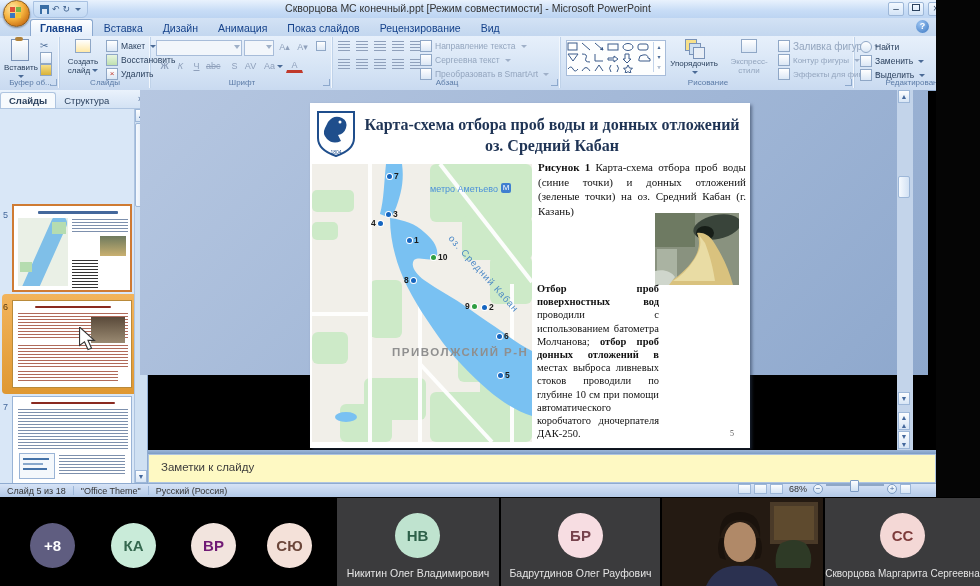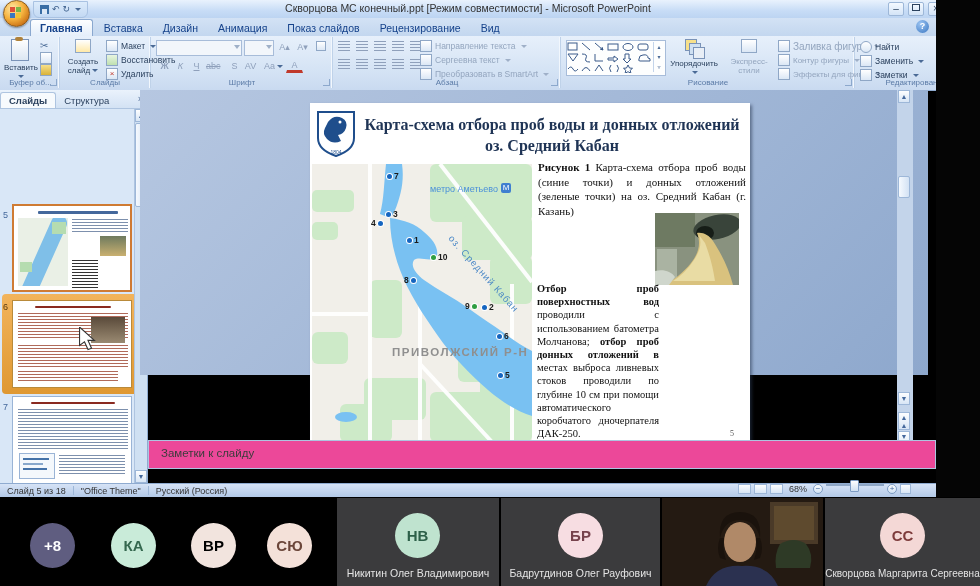--- a/index.html
+++ b/index.html
@@ -94,21 +94,21 @@
   .dot.water{background:#1565c0;}
   .dot.sed{background:#2f9e41;}
   .mlab{font-size:8.5px;font-weight:bold;color:#1a1a1a;}
   #caption{left:228px;top:57px;width:208px;font-size:11px;line-height:14.5px;text-align:justify;color:#111;}
   #photo{left:345px;top:110px;width:84px;height:72px;}
   #body-text{left:227px;top:179px;width:122px;font-size:10.5px;line-height:13.2px;text-align:justify;color:#111;}
   #page-num{left:420px;top:326px;font-size:8px;color:#555;}
 
   
   #splitter{left:148px;top:450px;width:788px;height:4px;background:linear-gradient(#9db7d8,#7d9cc4);}
-  #notes{left:148px;top:440px;width:788px;height:29px;background:#ec4899;border:1px solid #aec4e0;box-sizing:border-box;}
+  #notes{left:148px;top:454px;width:788px;height:29px;background:#fef9c3;border:1px solid #aec4e0;box-sizing:border-box;}
   #notes-text{left:12px;top:6px;font-size:11.5px;color:#3c3c3c;}
   #statusbar{left:0;top:483px;width:936px;height:14px;background:linear-gradient(#d6e3f6,#b3c9e7);border-top:1px solid #8fabd0;box-sizing:border-box;display:flex;align-items:center;font-size:9px;color:#333;}
   .sb-item{padding:0 7px;white-space:nowrap;}
   .sb-sep{width:1px;height:9px;background:#9db7d8;}
   #sb-right{position:absolute;left:738px;top:484px;display:flex;align-items:flex-start;gap:3px;height:12px;}
   .vbtn{width:13px;height:10px;background:linear-gradient(#fdfeff,#d7e5f5);border:1px solid #9db7d8;box-sizing:border-box;}
   #zoom-track{width:58px;height:2px;background:#8fa7c6;position:relative;}
   #zoom-thumb{position:absolute;left:24px;top:-4px;width:7px;height:10px;background:linear-gradient(#fdfeff,#cfe0f2);border:1px solid #7d9cc4;border-radius:1px;}
   .zbtn{width:10px;height:10px;border-radius:50%;background:linear-gradient(#fdfeff,#cfe0f2);border:1px solid #7d9cc4;font-size:8px;line-height:8px;text-align:center;color:#44689c;box-sizing:border-box;}
   #right-black{left:936px;top:0;width:44px;height:497px;background:#050505;}
@@ -315,21 +315,21 @@
           <span class="icbox" style="border-radius:50%;"></span>
           <span>Найти</span>
         </div>
       <div class="smallrow" style="left:6px;top:18px;">
           <span class="icbox"></span>
           <span>Заменить</span>
           <span class="dar"></span>
         </div>
       <div class="smallrow" style="left:6px;top:32px;">
           <span class="icbox"></span>
-          <span>Заметки</span>
+          <span>Выделить</span>
           <span class="dar"></span>
         </div>
       <div class="glabel">Редактирование</div>
     </div>
   </div>
 
   <div class="abs" id="slides-panel">
     <div class="abs" id="panel-tabs">
       <div class="ptab active">Слайды</div>
       <div class="ptab">Структура</div>
@@ -527,21 +527,21 @@
       </div>
     <div class="zbtn">+</div>
     <div class="vbtn" style="width:11px;"></div>
   </div>
 
   <div class="abs" id="right-black"></div>
 
   <div class="abs" id="conference">
     <div class="avatar" style="left:30px;top:26px;background:#5f5d80;color:#fff;">+8</div>
     <div class="avatar" style="left:111px;top:26px;background:#c9ebd9;color:#35684f;">КА</div>
-    <div class="avatar" style="left:191px;top:26px;background:#f2e4de;color:#000000;">ВР</div>
+    <div class="avatar" style="left:191px;top:26px;background:#f2e4de;color:#701a75;">ВР</div>
     <div class="avatar" style="left:267px;top:26px;background:#f4e1d9;color:#6b463a;">СЮ</div>
 
     <div class="tile" style="left:337px;width:162px;">
       <div class="avatar" style="left:58px;top:15px;background:#bfe3cf;color:#2d6049;">НВ</div>
       <div class="pname">Никитин Олег Владимирович</div>
     </div>
 
     <div class="tile" style="left:501px;width:159px;">
       <div class="avatar" style="left:57px;top:15px;background:#f7dde2;color:#77434d;">БР</div>
       <div class="pname">Бадрутдинов Олег Рауфович</div>

